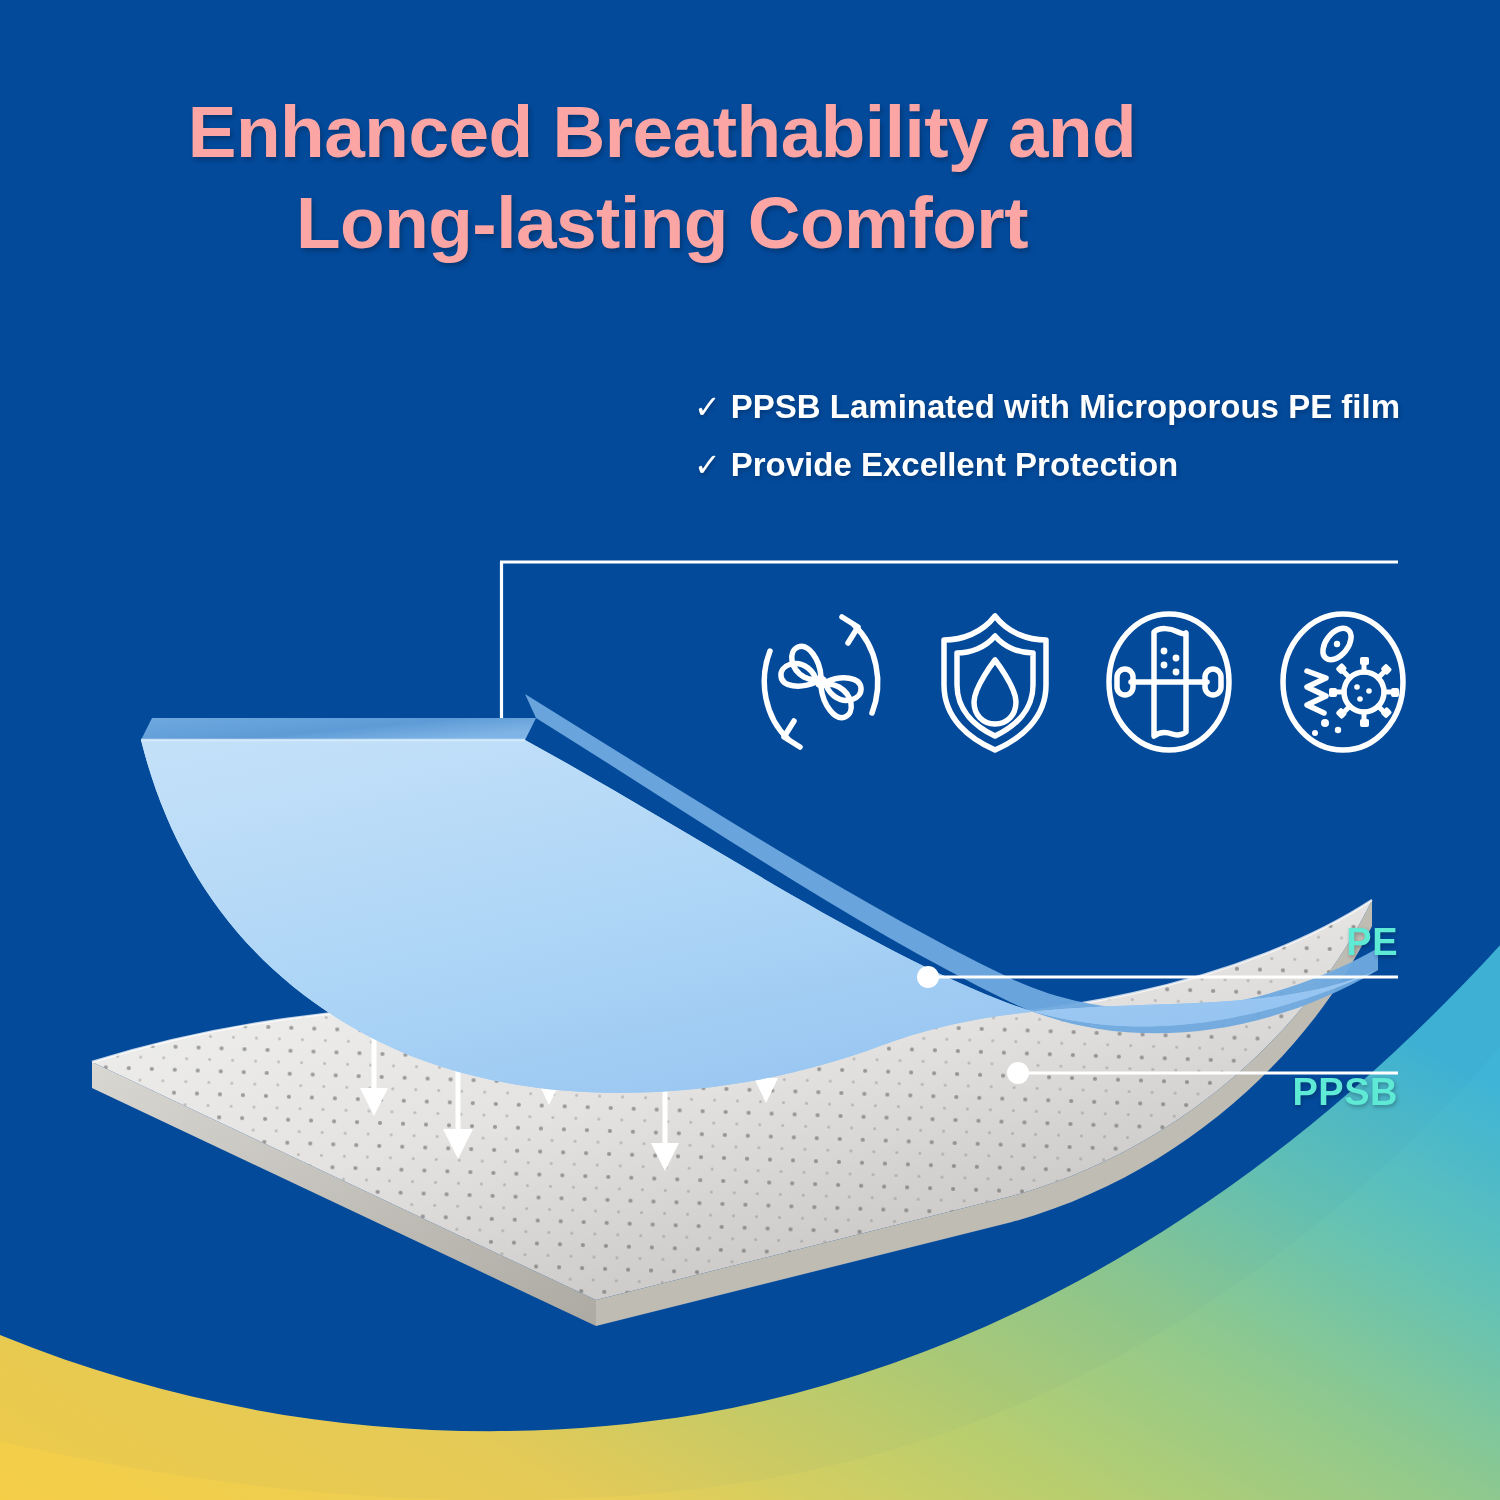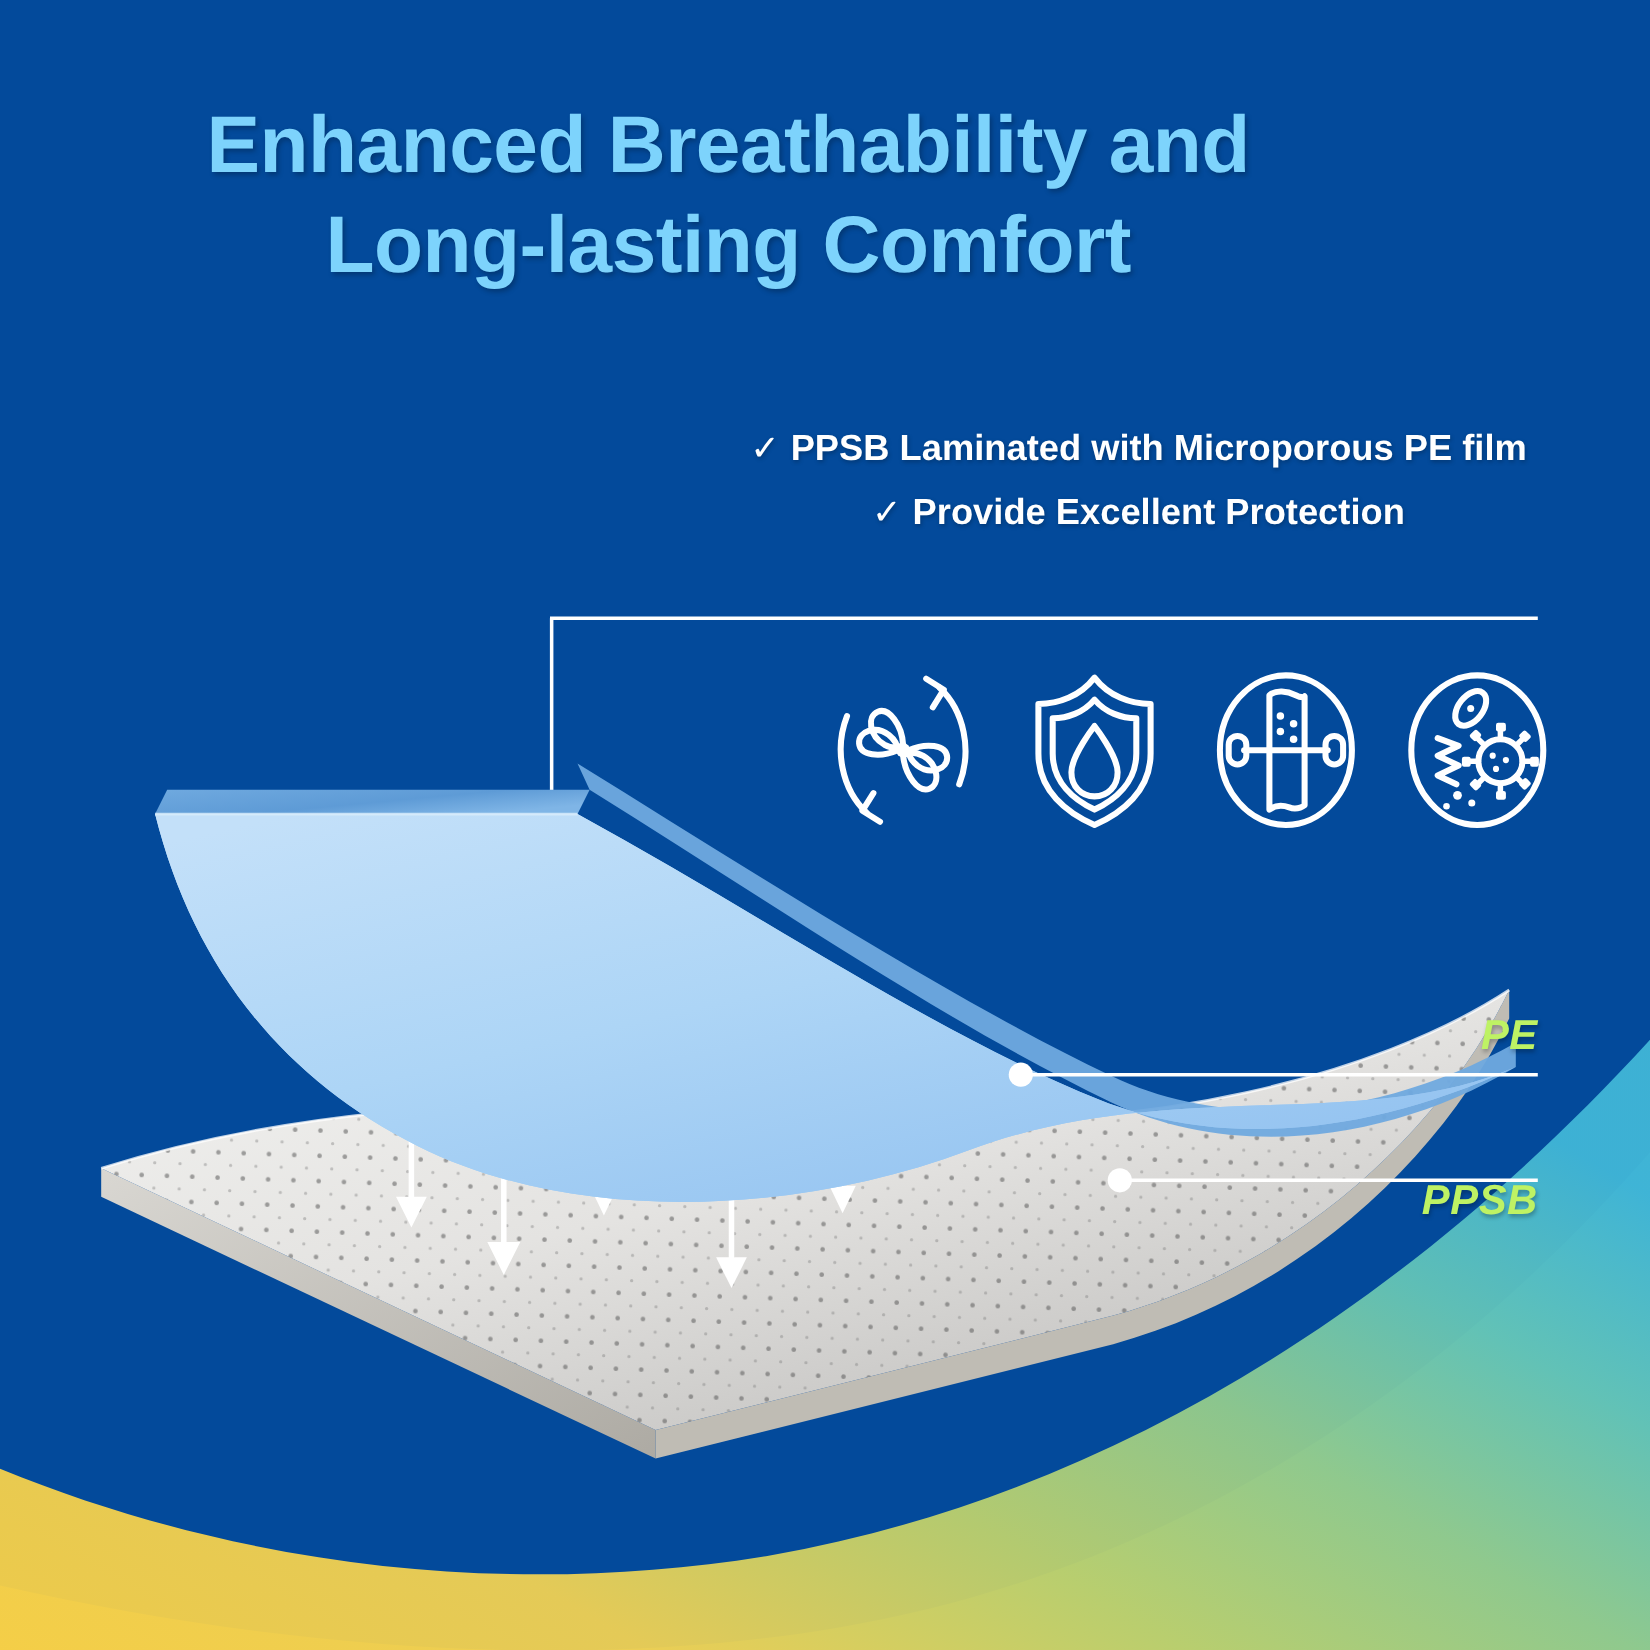--- a/index.html
+++ b/index.html
@@ -27,35 +27,35 @@
     pointer-events: none;
   }
 
   
   .headline {
     position: absolute;
     left: 0;
     top: 86px;
     width: 1324px;
     text-align: center;
-    color: #7dd3fc;
+    color: #fca5a5;
     font-size: 73px;
     line-height: 1.25;
     font-weight: 700;
     letter-spacing: -0.5px;
     text-shadow: 2px 3px 5px rgba(0,0,0,0.25);
     white-space: pre-line;
   }
 
   
   .bullets {
     position: absolute;
-    right: 112px;
+    right: 100px;
     top: 378px;
-    text-align: center;
+    text-align: left;
     color: #ffffff;
     font-size: 33px;
     font-weight: 700;
     line-height: 1.75;
     text-shadow: 1px 2px 4px rgba(0,0,0,0.25);
   }
   .bullet-row { white-space: nowrap; }
   .check {
     display: inline-block;
     margin-right: 10px;
@@ -97,26 +97,25 @@
     left: 0;
     top: 0;
     width: 1500px;
     height: 1500px;
     pointer-events: none;
   }
 
   
   .layer-label {
     position: absolute;
-    color: #bef264;
+    color: #5eead4;
     font-size: 38px;
     font-weight: 700;
     text-shadow: 1px 2px 4px rgba(0,0,0,0.28);
     letter-spacing: 0.5px;
-    font-style: italic;
   }
   .layer-label.pe   { right: 102px; top: 921px; }
   .layer-label.ppsb { right: 102px; top: 1071px; }
 </style>
 </head>
 <body>
 
 <div id="root">
 
   <svg class="bg-sweep" viewBox="0 0 1500 1500">

